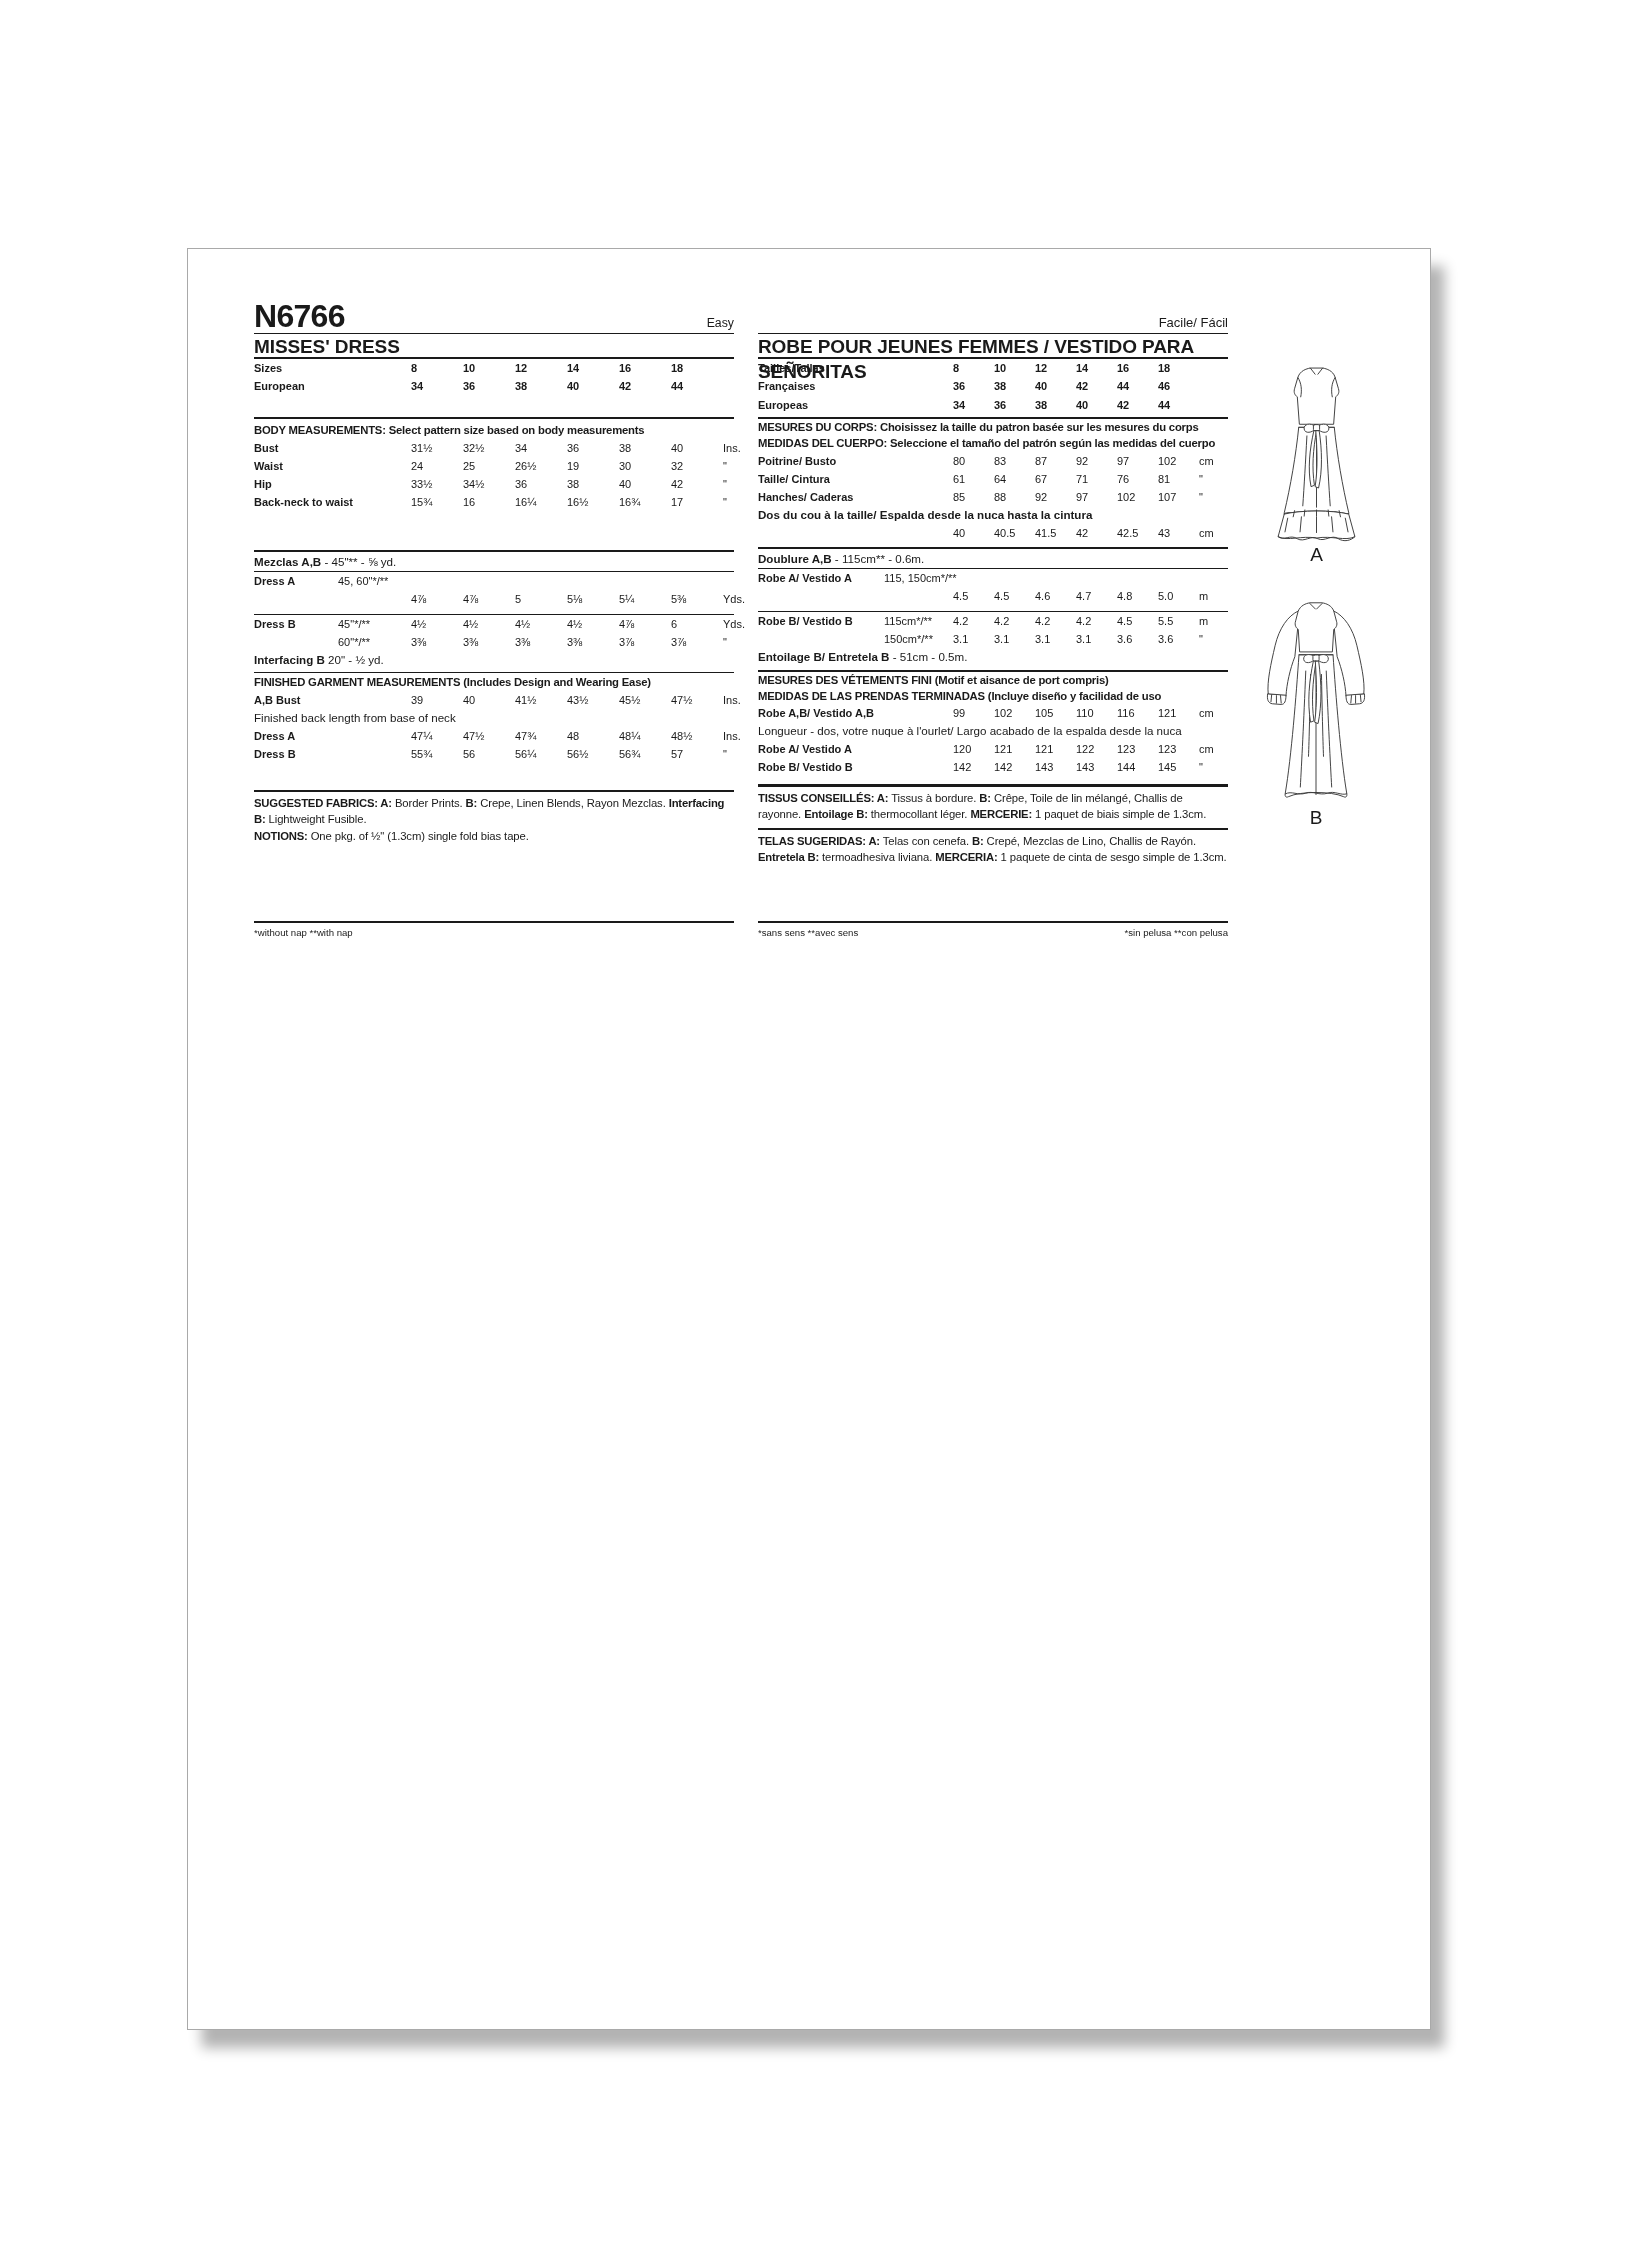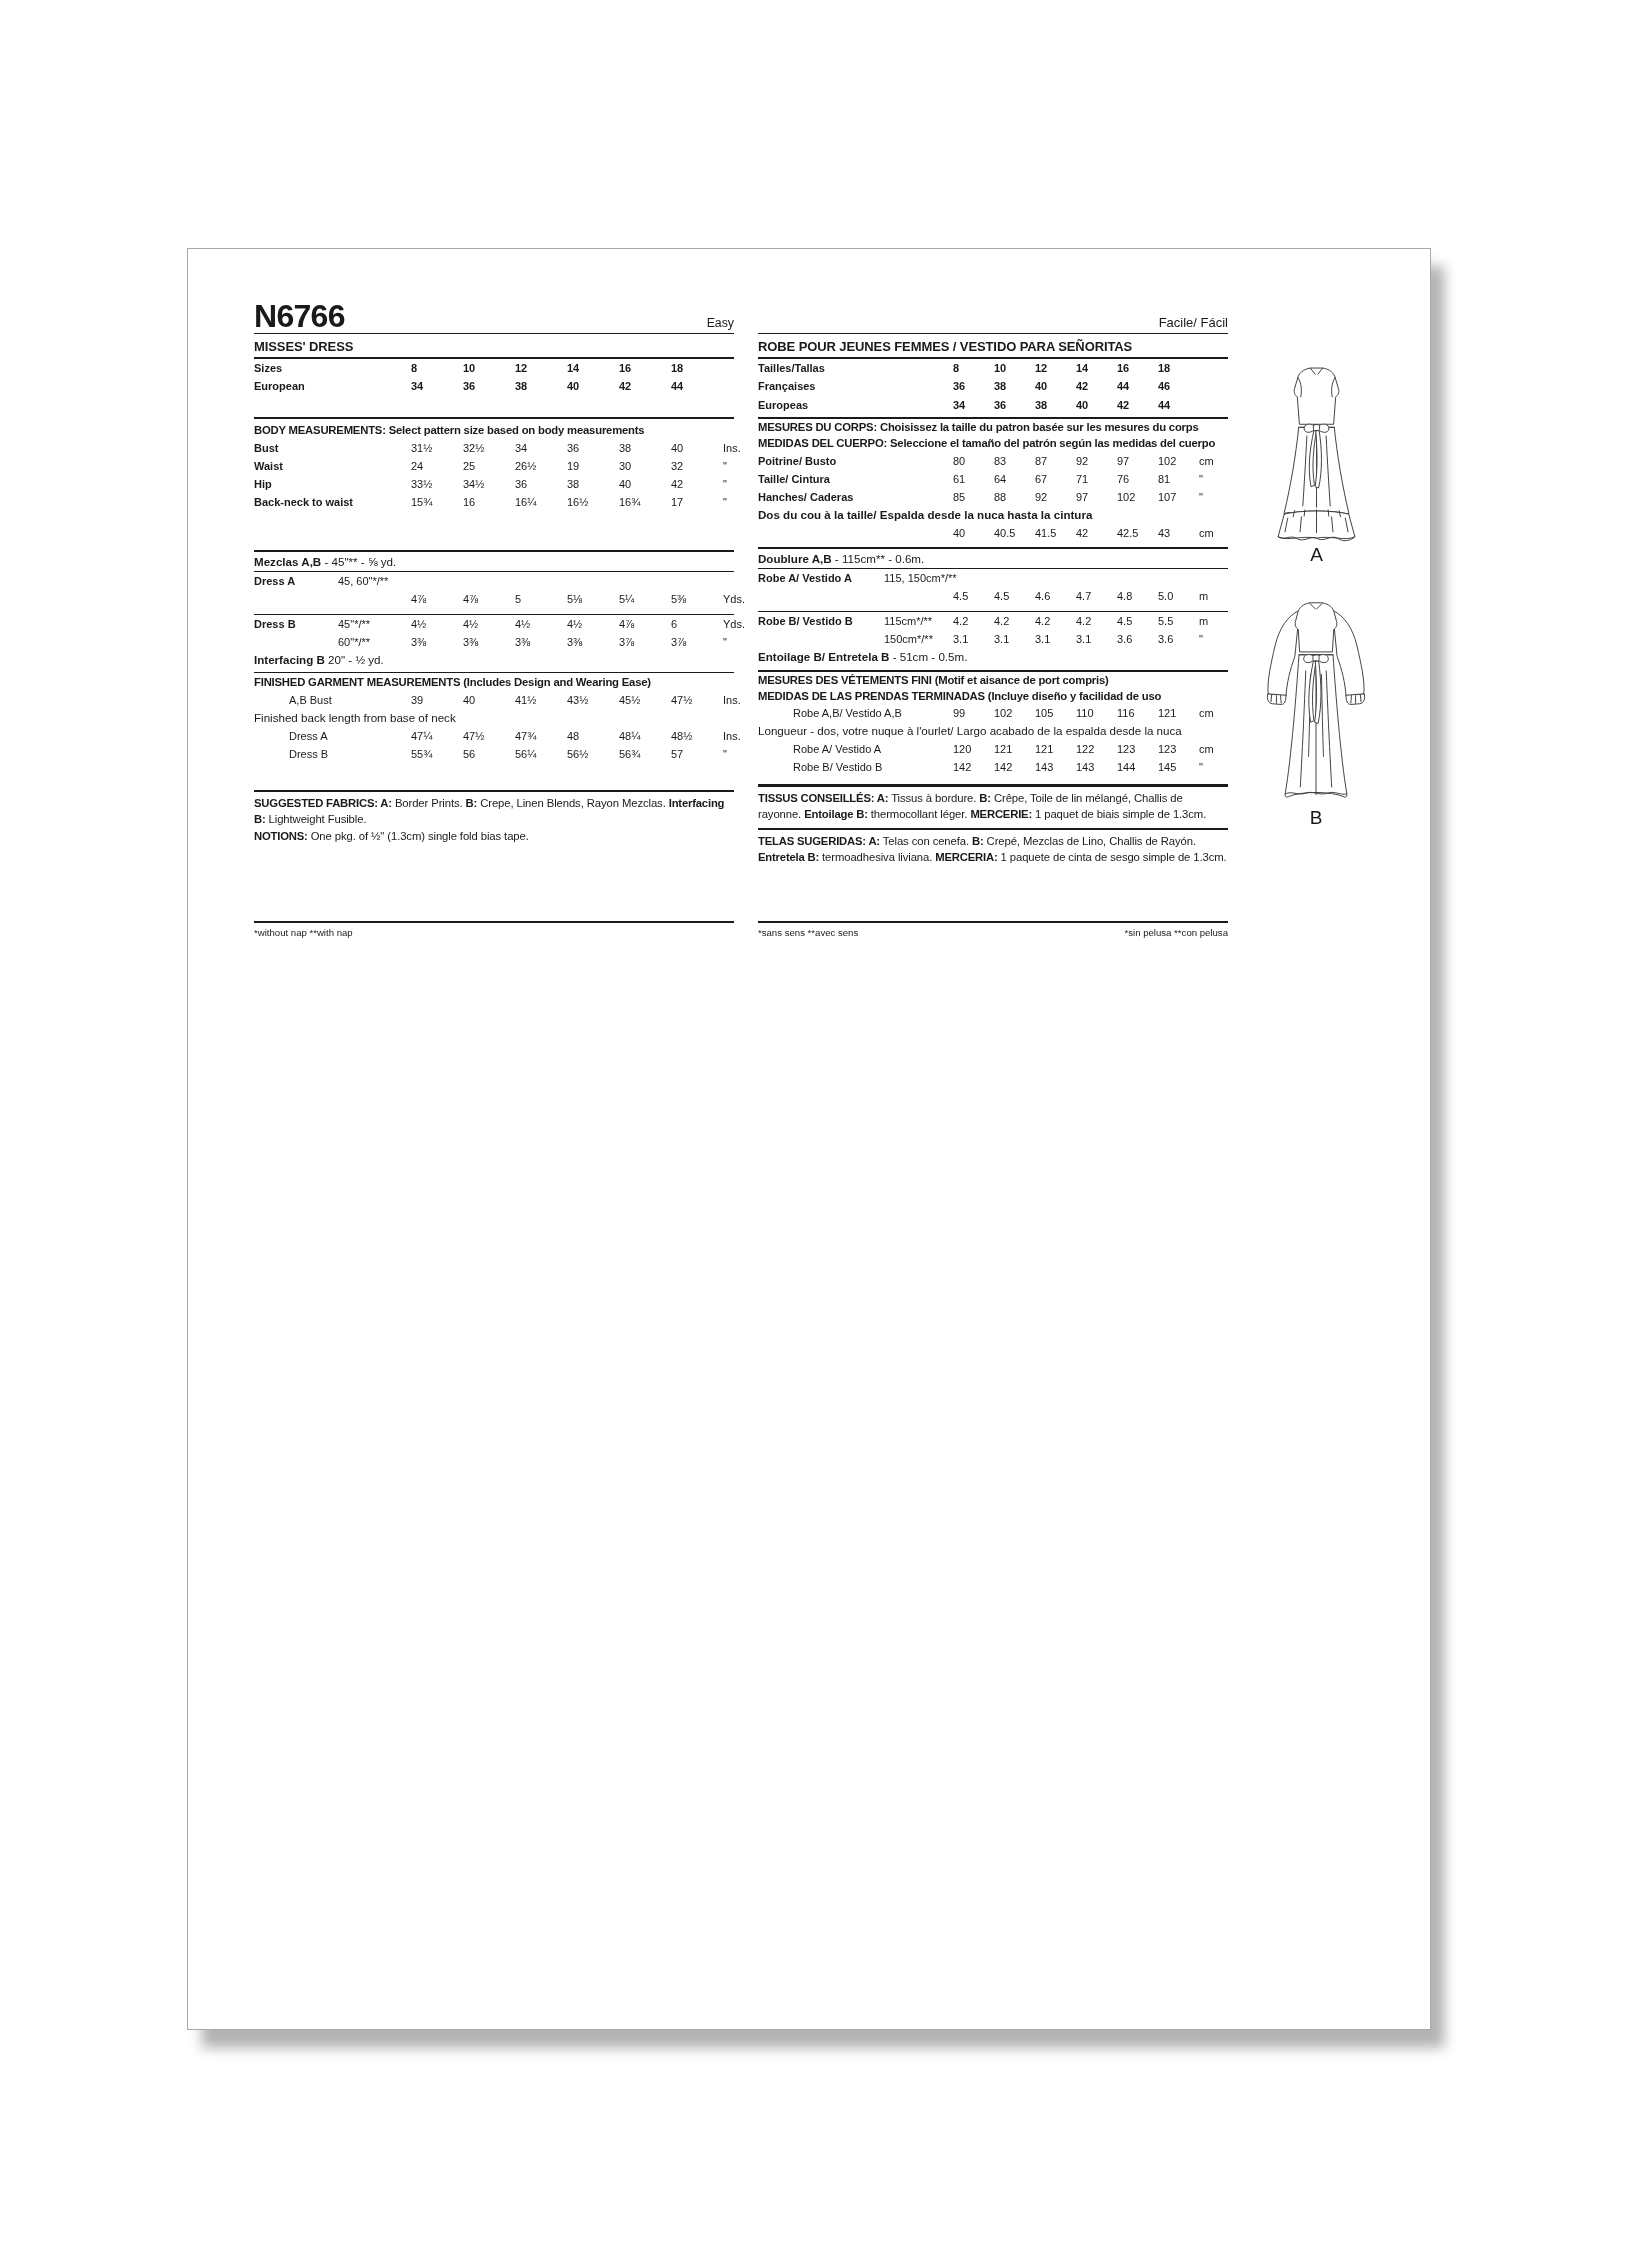--- a/index.html
+++ b/index.html
@@ -9,31 +9,31 @@
     box-shadow:13.7px 18px 12.3px rgba(0,0,0,0.30);}
   .col{position:absolute;top:0;}
   .col-left{left:66px;width:480px;height:754px;}
   .col-right{left:570px;width:470px;height:754px;}
   .masthead{height:84px;display:flex;align-items:flex-end;justify-content:space-between;padding-bottom:2.7px;box-sizing:border-box;}
   .masthead-r{height:84px;display:flex;align-items:flex-end;justify-content:flex-end;padding-bottom:2.7px;box-sizing:border-box;font-size:13px;}
   .pattern-no{font-size:32px;font-weight:700;letter-spacing:-0.7px;line-height:0.9;}
   .easy{font-size:12.3px;}
   .rule{height:1.4px;background:#1a1a1a;}
   .rule.thick{height:2.1px;}
-  .sec-title{height:23px;line-height:25px;font-weight:700;font-size:13px;letter-spacing:-0.1px;}
+  .sec-title{height:23px;line-height:25px;font-weight:700;font-size:19px;letter-spacing:-0.1px;}
   .h-line{height:20.6px;line-height:22px;font-weight:700;font-size:11.3px;letter-spacing:-0.2px;}
   .h-line2{height:16.4px;line-height:16.4px;font-weight:700;font-size:11.3px;letter-spacing:-0.2px;}
   .row{display:grid;grid-template-columns:var(--lblw) var(--prew) repeat(6,var(--colw)) 1fr;
     height:18px;line-height:18px;font-size:11px;}
   .col-left .row{--lblw:84px;--prew:73px;--colw:52px;}
   .col-right .row{--lblw:126px;--prew:69px;--colw:41px;}
   .row-27{height:18.5px;line-height:18.5px;}
   .row span{white-space:nowrap;}
   .row .lbl{font-weight:700;}
-  .row.plain .lbl{font-weight:400;margin-left:35px;}
+  .row.plain .lbl{font-weight:700;}
   .row.b span{font-weight:700;}
   .line26{height:18px;line-height:18px;font-size:11.6px;}
   .line28{height:19px;line-height:19px;font-size:11.6px;}
   .b{font-weight:700;}
   .para{font-size:11.3px;line-height:16.4px;letter-spacing:-0.1px;}
   .para .b{letter-spacing:-0.2px;}
   .mt31{margin-top:21px;} .mt57{margin-top:39px;} .mt8{margin-top:5.5px;}
   .mt4{margin-top:2.7px;} .mt6{margin-top:4.1px;} .mt40{margin-top:27px;}
   .mt12{margin-top:8.2px;} .mt5{margin-top:3.4px;}
   .footnote{position:absolute;top:672px;left:0;right:0;border-top:2.1px solid #1a1a1a;

